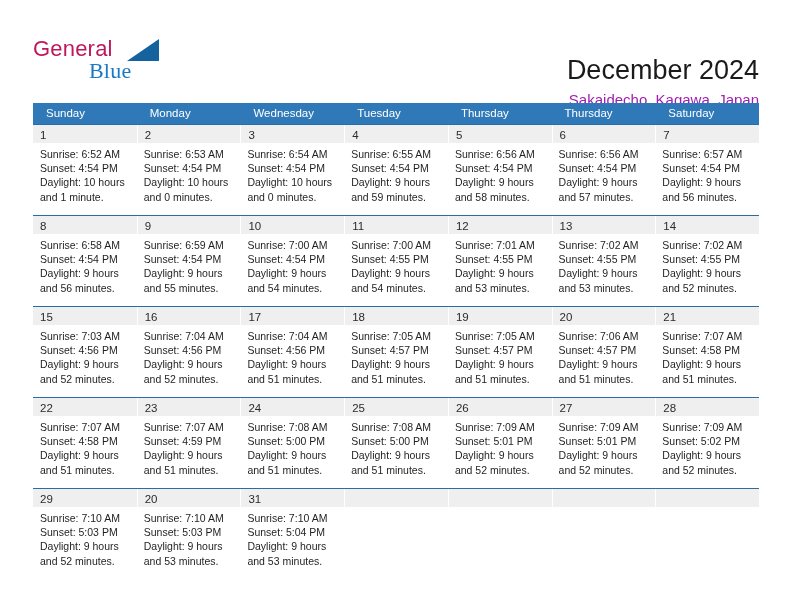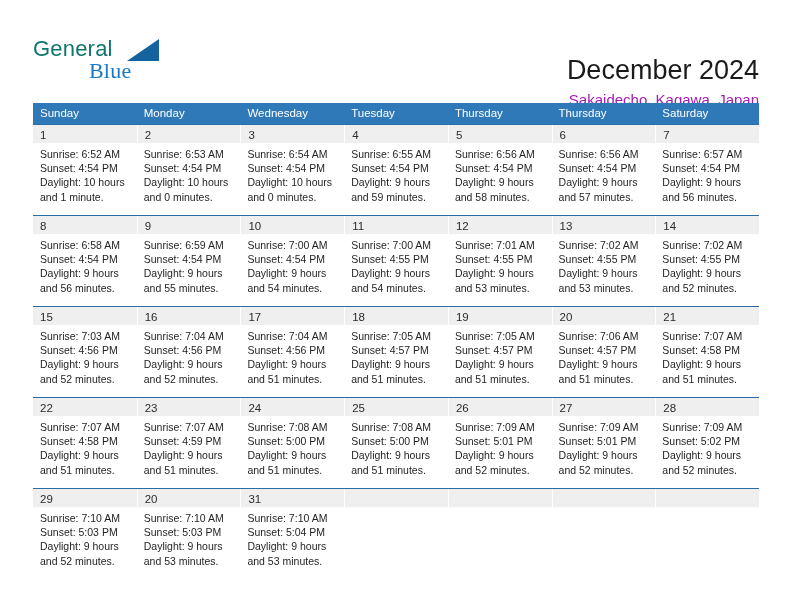--- a/index.html
+++ b/index.html
@@ -37,21 +37,21 @@
     top: 36px;
     width: 180px;
     height: 56px;
   }
   .logo-general {
     position: absolute;
     left: 0;
     top: 0;
     font-size: 22px;
     letter-spacing: 0.2px;
-    color: #0f766e;
+    color: #be185d;
     font-family: "Liberation Sans", sans-serif;
   }
   .logo-blue {
     position: absolute;
     left: 56px;
     top: 22px;
     font-size: 22px;
     letter-spacing: 0.2px;
     color: #1879c6;
     font-family: Liberation Serif, serif;
@@ -101,21 +101,21 @@
     display: flex;
     width: 726px;
     height: 21px;
     background: #3079b8;
   }
   .weekday-cell {
     flex: 1 1 0;
     color: #ffffff;
     font-size: 11.5px;
     line-height: 21px;
-    padding-left: 7px;
+    padding-left: 13px;
     box-sizing: border-box;
     white-space: nowrap;
     overflow: hidden;
   }
 
   .week-row {
     width: 726px;
     border-top: 1.6px solid #2a6ca8;
     display: flex;
   }

